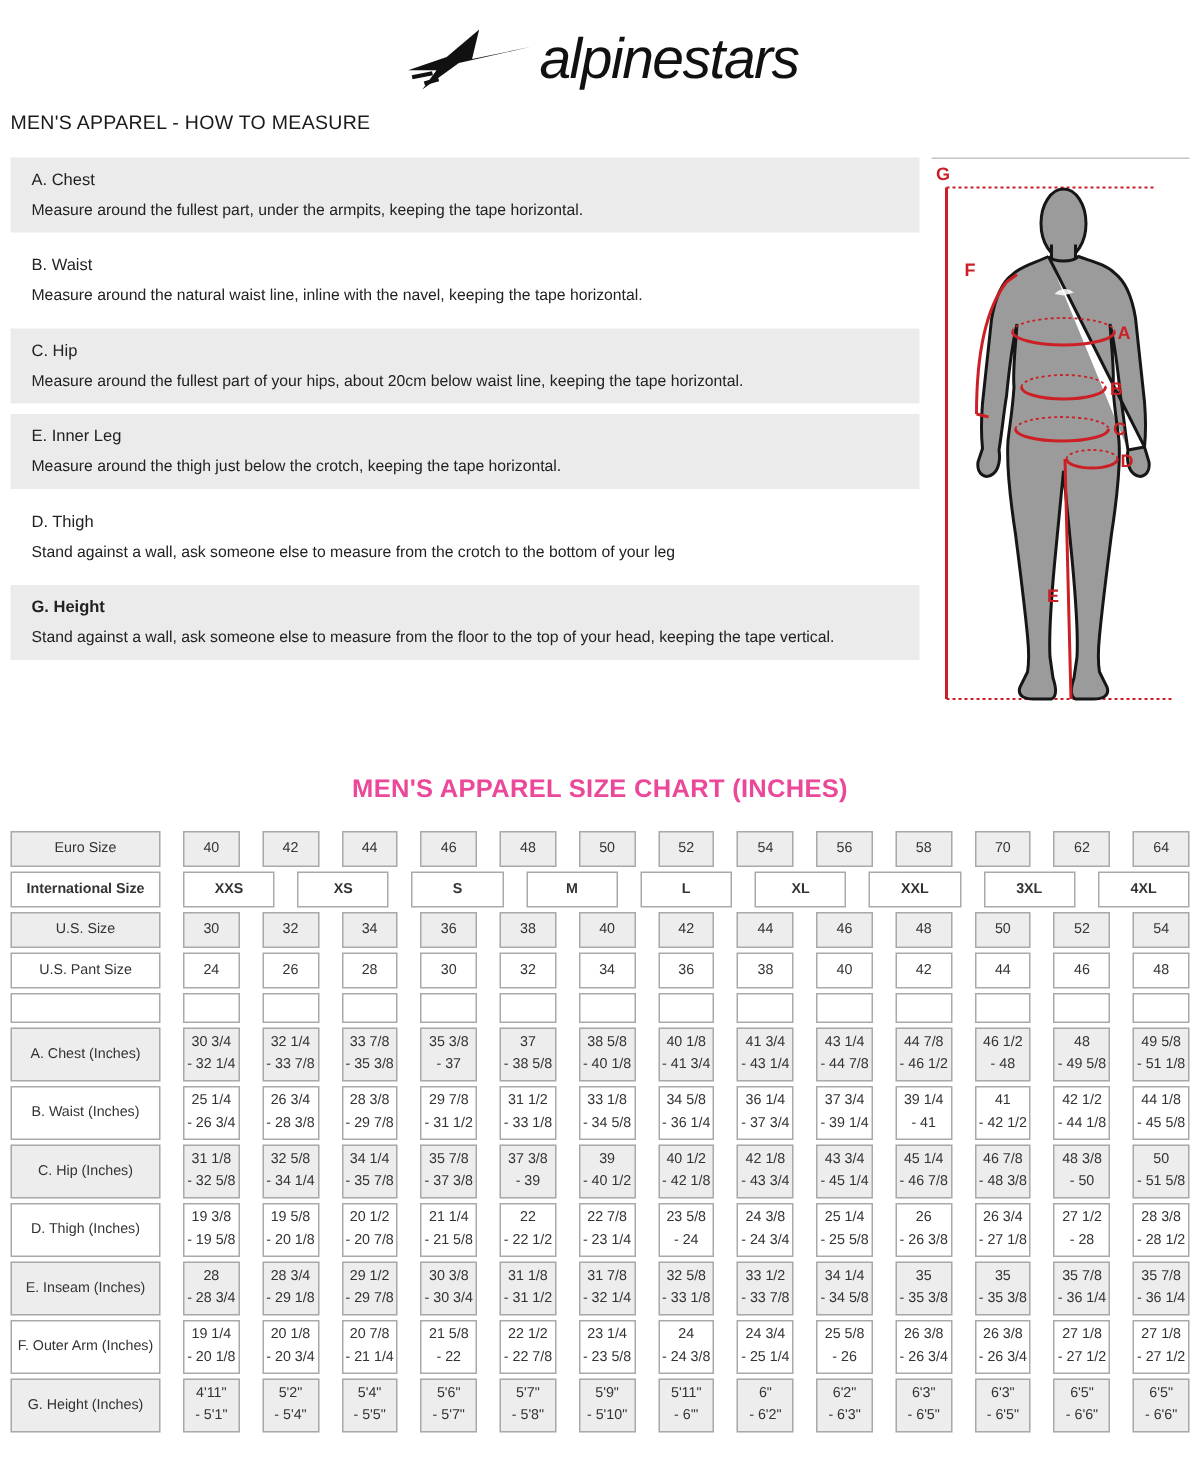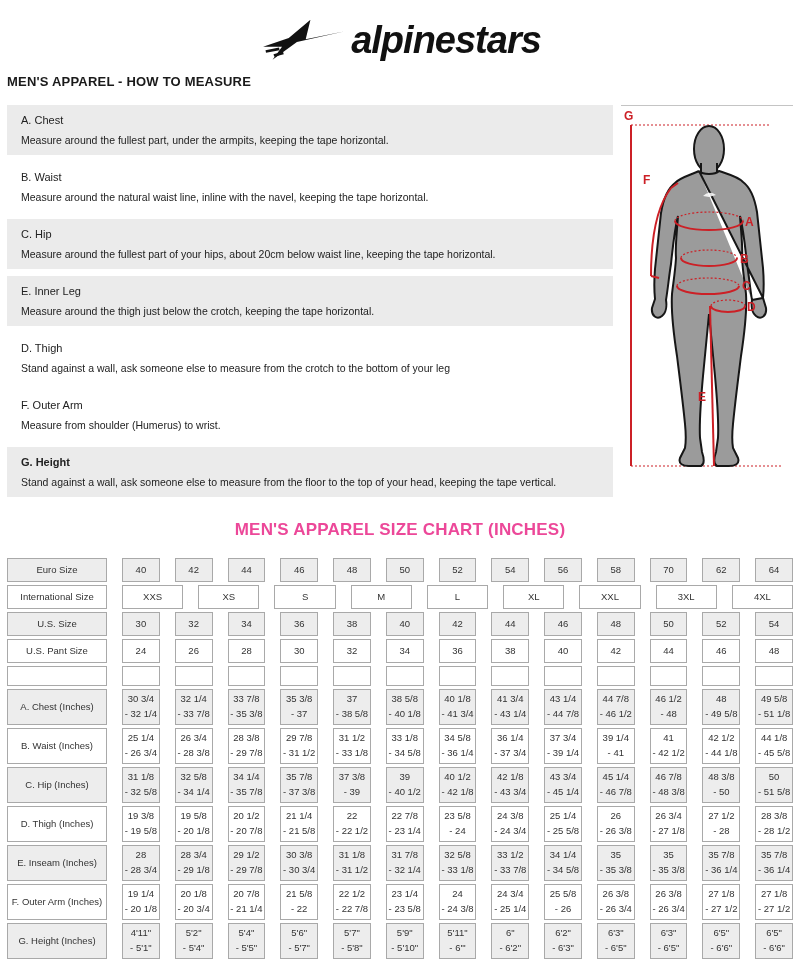--- a/index.html
+++ b/index.html
@@ -6,41 +6,41 @@
   html,body { background:#fff; }
   body {
     width: 800px; height: 972px; overflow: hidden;
     font-family: "Liberation Sans", sans-serif; color:#2b2b2b;
   }
   .page { padding: 0 7px; }
 
   
   .logo-wrap { display:flex; justify-content:center; align-items:center; margin-top:12px; height:56px; }
   .logo-star { width:88px; height:52px; margin-right:4px; }
-  .logo-text { font-size:38px; font-weight:bold; font-style:italic; color:#111; letter-spacing:-1px; }
-
-  .page-title { font-size:13px; font-weight:bold; color:#1a1a1a; margin-top:6px; letter-spacing:.2px; }
+  .logo-text { font-size:38px; font-weight:normal; font-style:italic; color:#111; letter-spacing:-1px; }
+
+  .page-title { font-size:13px; font-weight:normal; color:#1a1a1a; margin-top:6px; letter-spacing:.2px; }
 
   
   .measure-area { display:flex; margin-top:16px; }
   .measure-list { width:613px; }
   .mrow { padding:9px 0 8px 14px; margin-bottom:7px; min-height:50px; }
   .mrow.shaded { background:#ebebeb; }
   .mtitle { font-size:11px; color:#222; margin-bottom:8px; }
   .mtitle.bold { font-weight:bold; }
   .mdesc { font-size:10.5px; color:#222; }
 
   .figure-wrap { width:172px; margin-left:8px; border-top:1px solid #c4c4c4; padding-top:2px; }
   .figure-wrap svg { display:block; }
 
   
   .chart-title { text-align:center; font-size:17px; font-weight:bold; color:#ec4899; margin-top:16px; letter-spacing:.2px; }
   .size-table { margin-top:18px; }
   .trow { display:grid; grid-template-columns:100px repeat(13,1fr); gap:15px; margin-bottom:3px; }
-  .trow.cols9 { grid-template-columns:100px repeat(9,1fr); }
+  .trow.cols9 { grid-template-columns:100px repeat(9,1fr);font-weight:bold; }
   .cell {
     border:1px solid #a9a9a9; background:#fff; color:#333;
     display:flex; flex-direction:column; align-items:center; justify-content:center;
     text-align:center; font-size:9.5px; line-height:1.55; min-height:24px; padding:1px 0;
   }
   .trow.shaded .cell { background:#ededed; }
   .trow.hdr .cell { min-height:24px; }
   .trow.spacer .cell { min-height:20px; }
   .trow.data .cell { min-height:36px; }
   .cell .ln { display:block; }
@@ -75,24 +75,20 @@
           <div class="mtitle">C. Hip</div>
           <div class="mdesc">Measure around the fullest part of your hips, about 20cm below waist line, keeping the tape horizontal.</div>
         </div>
         <div class="mrow shaded">
           <div class="mtitle">E. Inner Leg</div>
           <div class="mdesc">Measure around the thigh just below the crotch, keeping the tape horizontal.</div>
         </div>
         <div class="mrow">
           <div class="mtitle">D. Thigh</div>
           <div class="mdesc">Stand against a wall, ask someone else to measure from the crotch to the bottom of your leg</div>
-        </div>
-        <div class="mrow">
-          <div class="mtitle">F. Outer Arm</div>
-          <div class="mdesc">Measure from shoulder (Humerus) to wrist.</div>
         </div>
         <div class="mrow shaded">
           <div class="mtitle bold">G. Height</div>
           <div class="mdesc">Stand against a wall, ask someone else to measure from the floor to the top of your head, keeping the tape vertical.</div>
         </div>
       </div>
 
     <div class="figure-wrap">
       <svg width="172" height="392" viewBox="0 0 172 392">
 

